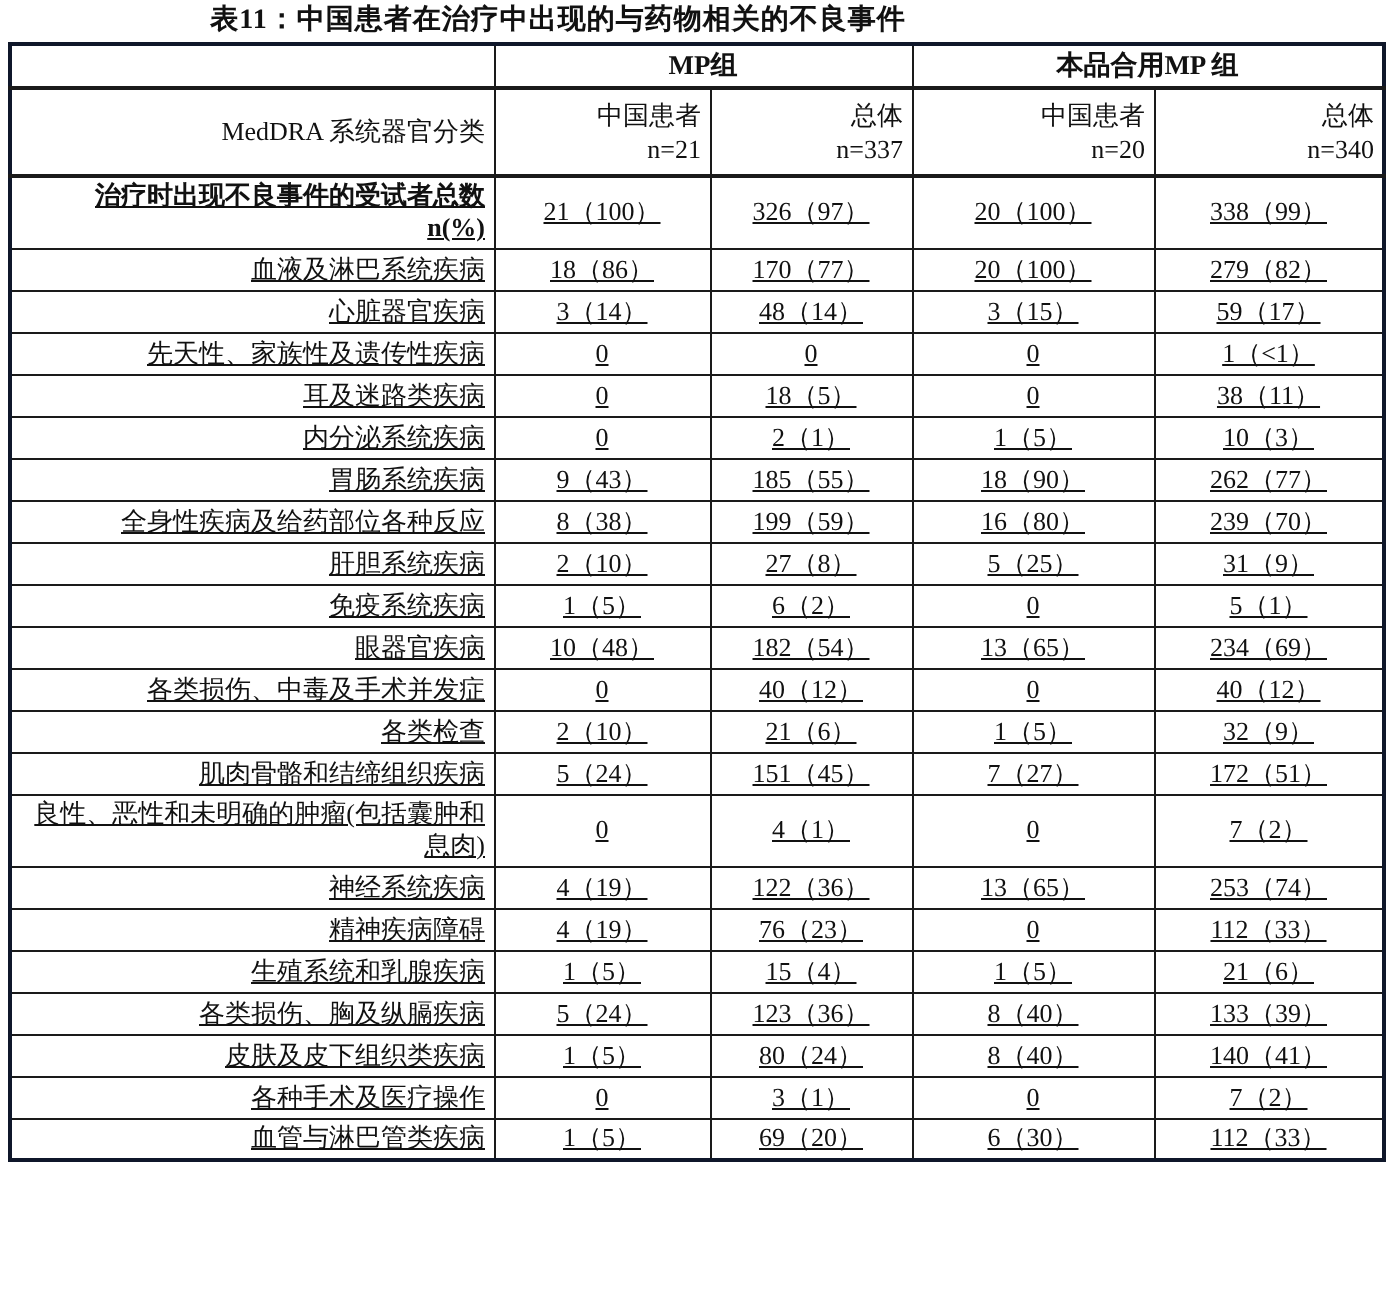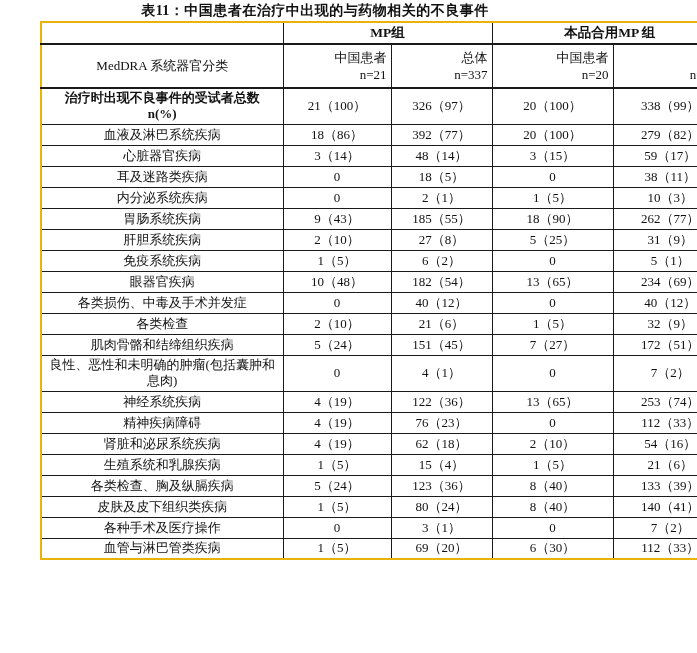--- a/index.html
+++ b/index.html
@@ -9,21 +9,20 @@
     width: 697px;
     height: 653px;
     overflow: hidden;
   }
   .page {
     width: 558px;
     height: 653px;
     font-family: "Liberation Serif", "DejaVu Serif", serif;
     color: #111111;
     box-sizing: border-box;
-    margin-left: 36px;
   }
   .doc-title {
     text-align: center;
     font-weight: bold;
     font-size: 14px;
     line-height: 18px;
     padding-top: 2px;
     letter-spacing: 0.5px;
   }
   table.aetable {
@@ -36,53 +35,54 @@
   table.aetable td {
     border: 1px solid #1a1a1a;
     font-size: 13px;
     padding: 1px 4px;
     vertical-align: middle;
     box-sizing: border-box;
     overflow: hidden;
   }
   
   table.aetable {
-    border: 2px solid #eab308;
+    border: 2px solid #0f172a;
   }
   tr.group-row td {
     border-bottom-width: 2px;
     height: 20px;
     text-align: center;
     font-weight: bold;
     font-size: 13.5px;
   }
   tr.colhead-row td {
     border-bottom-width: 2px;
     height: 44px;
   }
   .pre {
     white-space: pre-line;
   }
   .label-cell {
-    text-align: center;
+    text-align: right;
     white-space: pre-line;
     line-height: 16px;
   }
   .value-cell {
     text-align: center;
     line-height: 16px;
   }
   .center {
     text-align: right;
   }
   .bold {
     font-weight: bold;
   }
   tbody tr {
     height: 21px;
+    text-decoration: underline;
   }
   tbody tr.tall {
     height: 36px;
   }
 </style>
 </head>
 <body>
 
 <div class="page">
   <div class="doc-title">表11：中国患者在治疗中出现的与药物相关的不良事件</div>
@@ -118,32 +118,39 @@
           <td class="label-cell bold">治疗时出现不良事件的受试者总数
 n(%)</td>
           <td class="value-cell">21（100）</td>
           <td class="value-cell">326（97）</td>
           <td class="value-cell">20（100）</td>
           <td class="value-cell">338（99）</td>
         </tr>
         <tr>
           <td class="label-cell">血液及淋巴系统疾病</td>
           <td class="value-cell">18（86）</td>
-          <td class="value-cell">392（77）</td>
+          <td class="value-cell">170（77）</td>
           <td class="value-cell">20（100）</td>
           <td class="value-cell">279（82）</td>
         </tr>
         <tr>
           <td class="label-cell">心脏器官疾病</td>
           <td class="value-cell">3（14）</td>
           <td class="value-cell">48（14）</td>
           <td class="value-cell">3（15）</td>
           <td class="value-cell">59（17）</td>
         </tr>
         <tr>
+          <td class="label-cell">先天性、家族性及遗传性疾病</td>
+          <td class="value-cell">0</td>
+          <td class="value-cell">0</td>
+          <td class="value-cell">0</td>
+          <td class="value-cell">1（&lt;1）</td>
+        </tr>
+        <tr>
           <td class="label-cell">耳及迷路类疾病</td>
           <td class="value-cell">0</td>
           <td class="value-cell">18（5）</td>
           <td class="value-cell">0</td>
           <td class="value-cell">38（11）</td>
         </tr>
         <tr>
           <td class="label-cell">内分泌系统疾病</td>
           <td class="value-cell">0</td>
           <td class="value-cell">2（1）</td>
@@ -151,20 +158,27 @@
           <td class="value-cell">10（3）</td>
         </tr>
         <tr>
           <td class="label-cell">胃肠系统疾病</td>
           <td class="value-cell">9（43）</td>
           <td class="value-cell">185（55）</td>
           <td class="value-cell">18（90）</td>
           <td class="value-cell">262（77）</td>
         </tr>
         <tr>
+          <td class="label-cell">全身性疾病及给药部位各种反应</td>
+          <td class="value-cell">8（38）</td>
+          <td class="value-cell">199（59）</td>
+          <td class="value-cell">16（80）</td>
+          <td class="value-cell">239（70）</td>
+        </tr>
+        <tr>
           <td class="label-cell">肝胆系统疾病</td>
           <td class="value-cell">2（10）</td>
           <td class="value-cell">27（8）</td>
           <td class="value-cell">5（25）</td>
           <td class="value-cell">31（9）</td>
         </tr>
         <tr>
           <td class="label-cell">免疫系统疾病</td>
           <td class="value-cell">1（5）</td>
           <td class="value-cell">6（2）</td>
@@ -214,35 +228,28 @@
           <td class="value-cell">253（74）</td>
         </tr>
         <tr>
           <td class="label-cell">精神疾病障碍</td>
           <td class="value-cell">4（19）</td>
           <td class="value-cell">76（23）</td>
           <td class="value-cell">0</td>
           <td class="value-cell">112（33）</td>
         </tr>
         <tr>
-          <td class="label-cell">肾脏和泌尿系统疾病</td>
-          <td class="value-cell">4（19）</td>
-          <td class="value-cell">62（18）</td>
-          <td class="value-cell">2（10）</td>
-          <td class="value-cell">54（16）</td>
-        </tr>
-        <tr>
           <td class="label-cell">生殖系统和乳腺疾病</td>
           <td class="value-cell">1（5）</td>
           <td class="value-cell">15（4）</td>
           <td class="value-cell">1（5）</td>
           <td class="value-cell">21（6）</td>
         </tr>
         <tr>
-          <td class="label-cell">各类检查、胸及纵膈疾病</td>
+          <td class="label-cell">各类损伤、胸及纵膈疾病</td>
           <td class="value-cell">5（24）</td>
           <td class="value-cell">123（36）</td>
           <td class="value-cell">8（40）</td>
           <td class="value-cell">133（39）</td>
         </tr>
         <tr>
           <td class="label-cell">皮肤及皮下组织类疾病</td>
           <td class="value-cell">1（5）</td>
           <td class="value-cell">80（24）</td>
           <td class="value-cell">8（40）</td>

